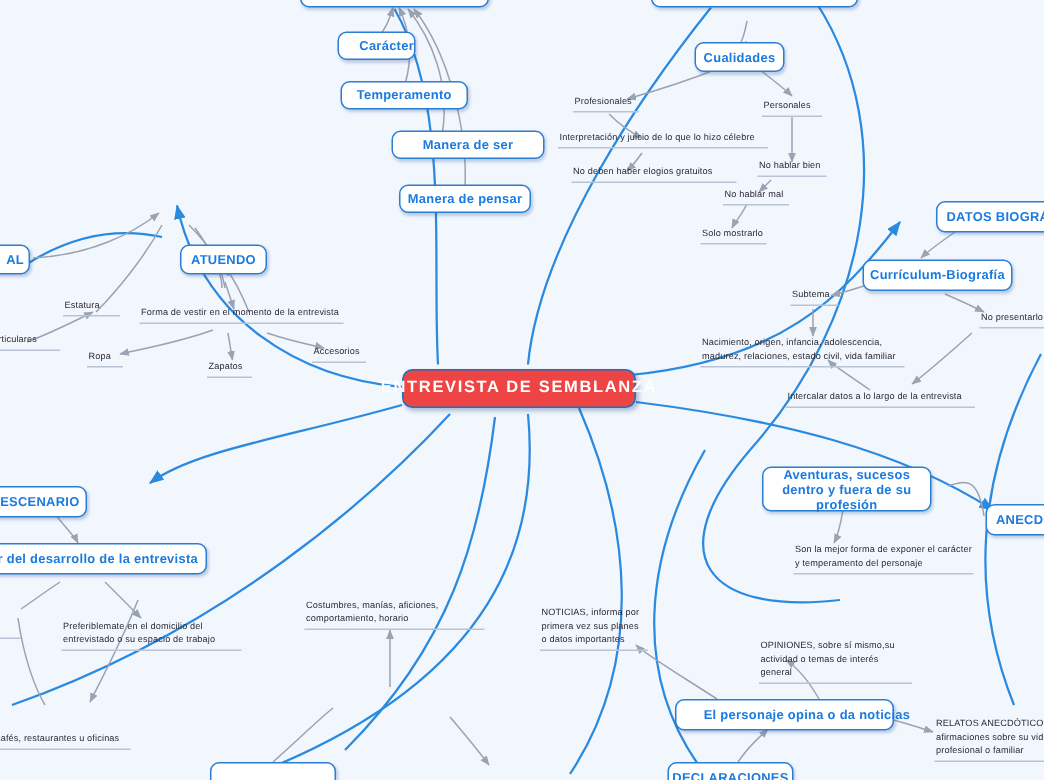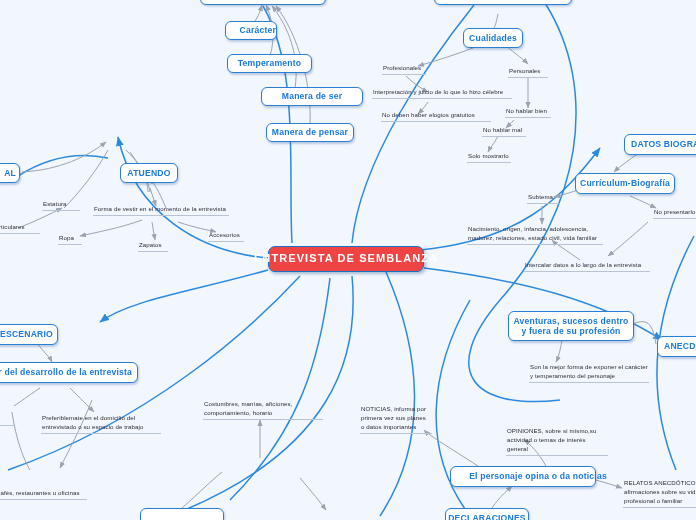--- a/index.html
+++ b/index.html
@@ -269,21 +269,21 @@
     <span class="rule"></span>
   </div>
   <div class="leaf" style="left:524px;top:261px;width:126px;">
     <span class="txt">Intercalar datos a lo largo de la entrevista</span>
     <span class="rule"></span>
   </div>
 
   <div class="node lvl1" style="left:657px;top:336px;width:64px;height:21px;padding-left:6px;justify-content:flex-start;">
     <span>ANECDO</span>
   </div>
-  <div class="node lvl1 wrap" style="left:508px;top:311px;width:126px;height:30px;padding:0 1px;">
+  <div class="node lvl1 wrap" style="left:508px;top:311px;width:113px;height:30px;padding:0 1px;">
     <span>Aventuras, sucesos dentro y fuera de su profesión</span>
   </div>
   <div class="leaf" style="left:529px;top:363px;width:120px;">
     <span class="txt">Son la mejor forma de exponer el carácter y temperamento del personaje</span>
     <span class="rule"></span>
   </div>
   <div class="leaf" style="left:623px;top:479px;width:80px;">
     <span class="txt">RELATOS ANECDÓTICOS, afirmaciones sobre su vid profesional o familiar</span>
     <span class="rule"></span>
   </div>

